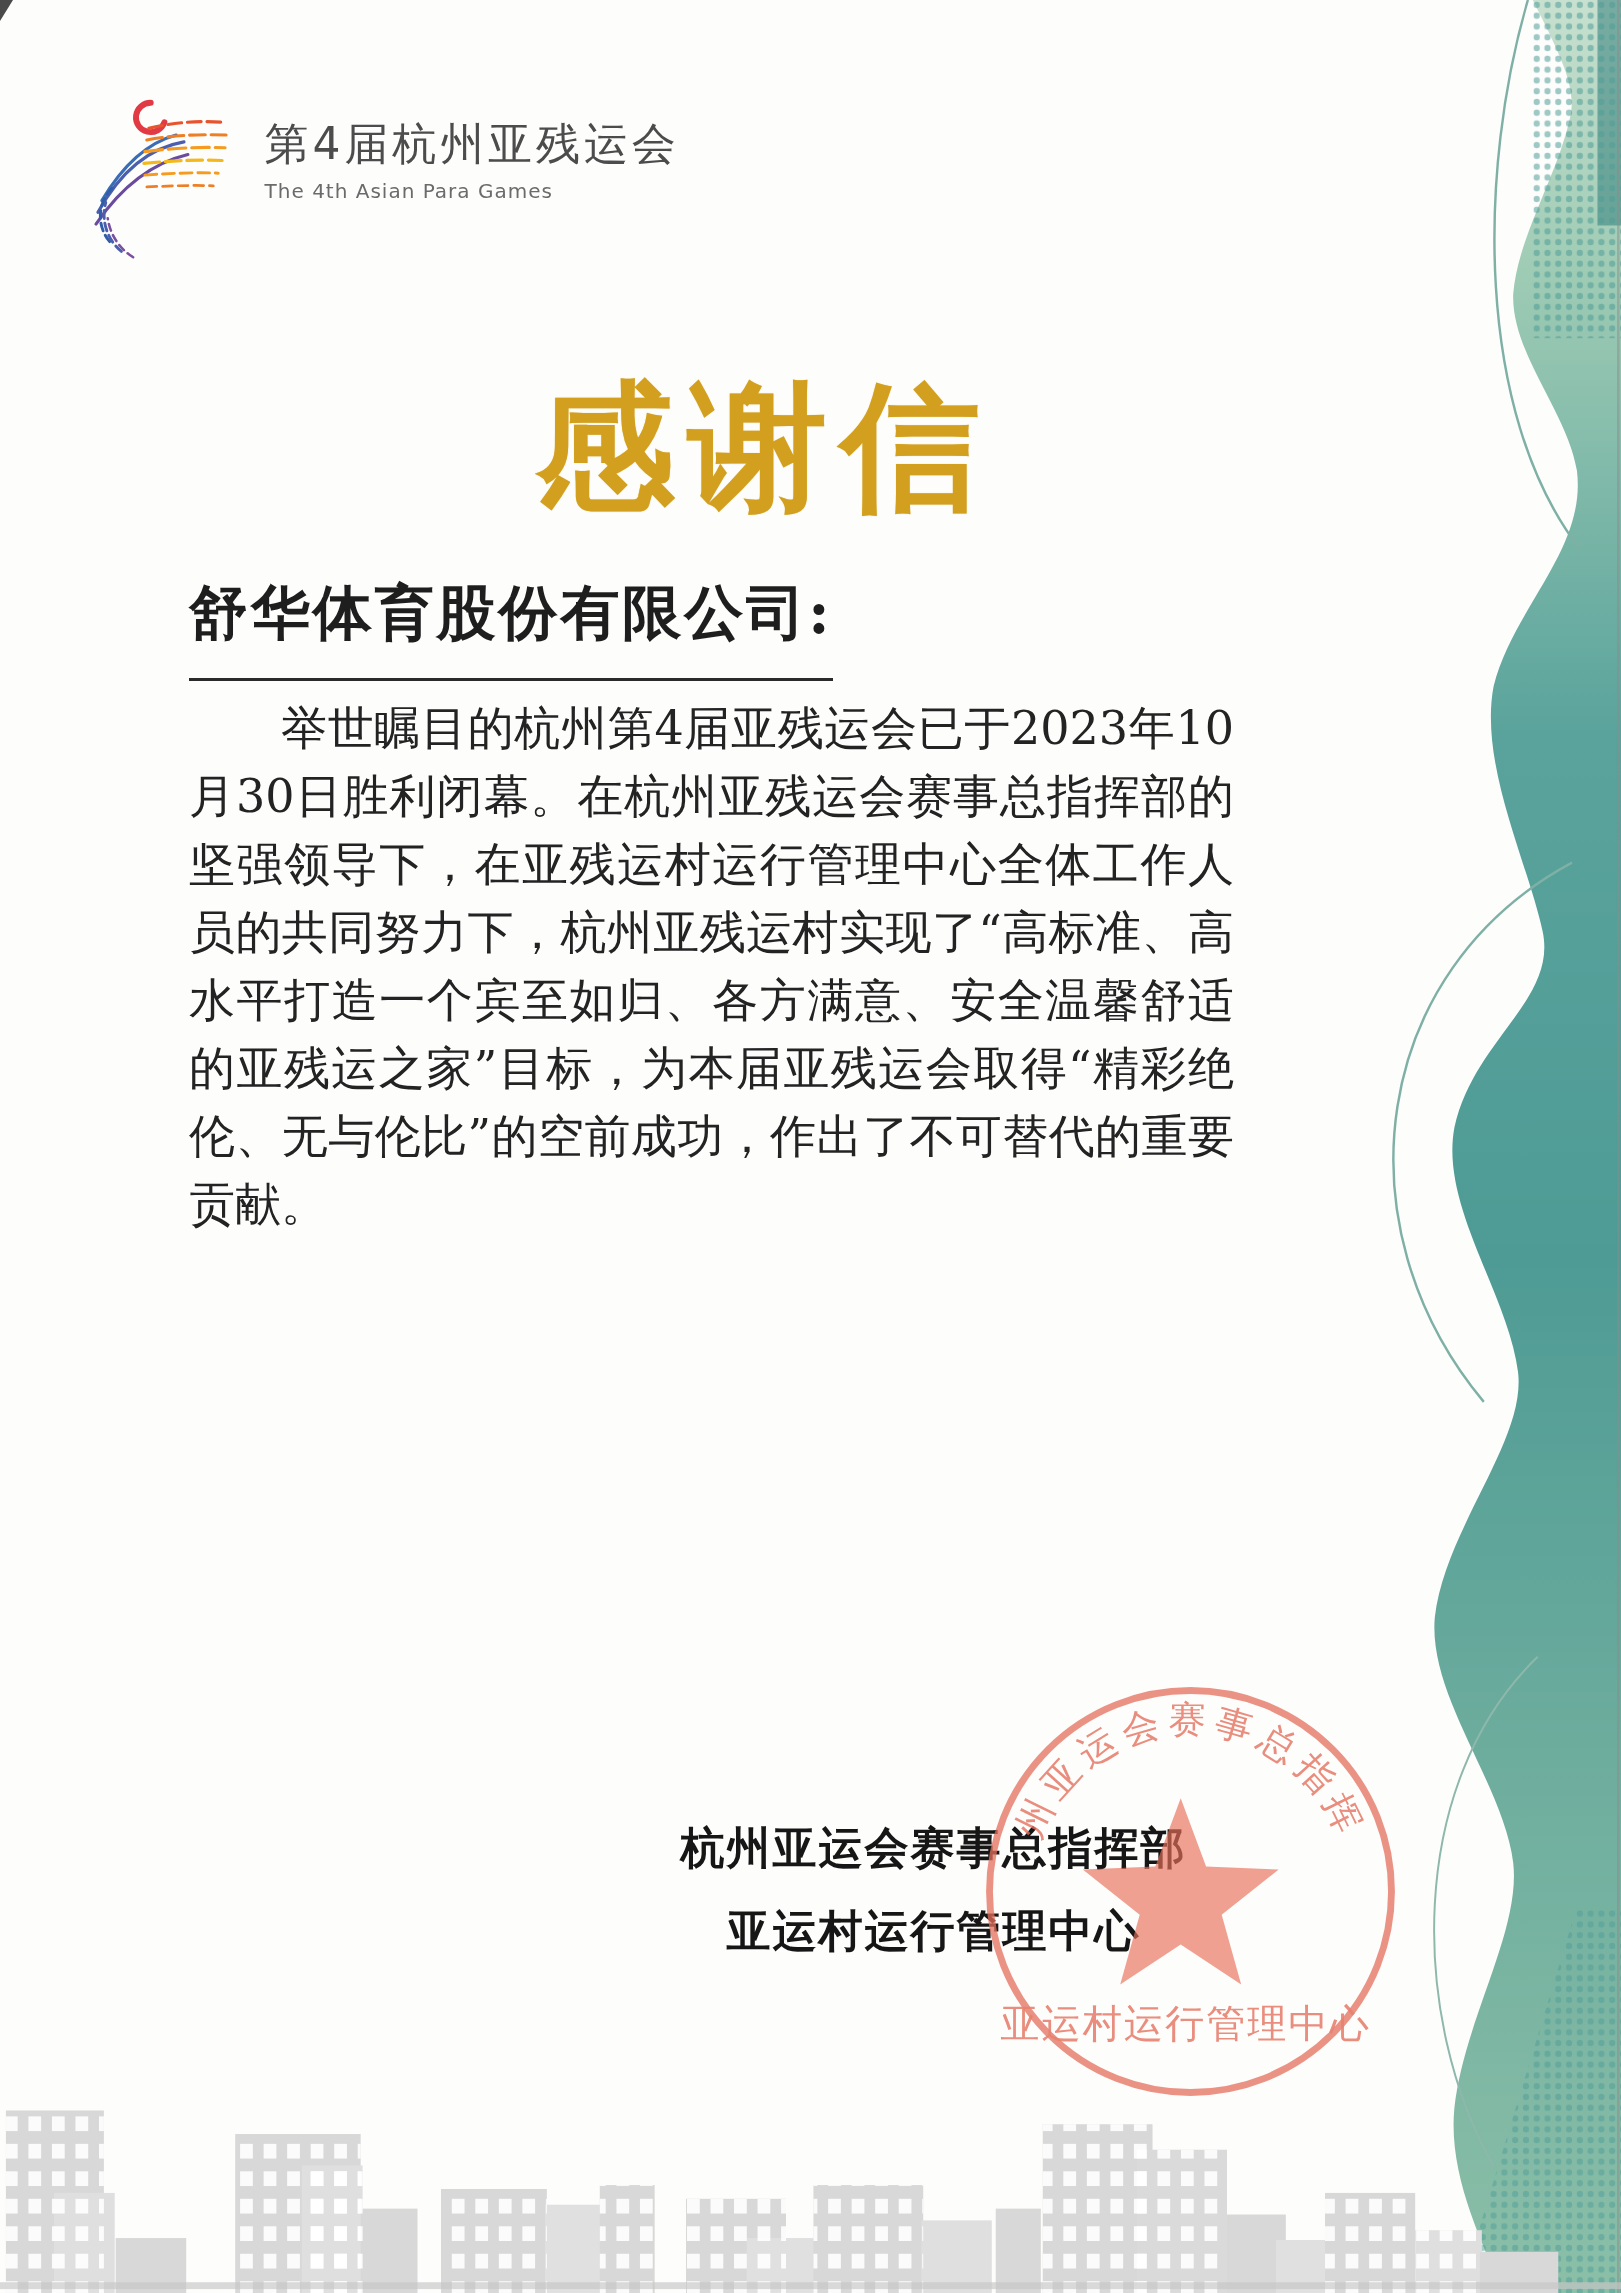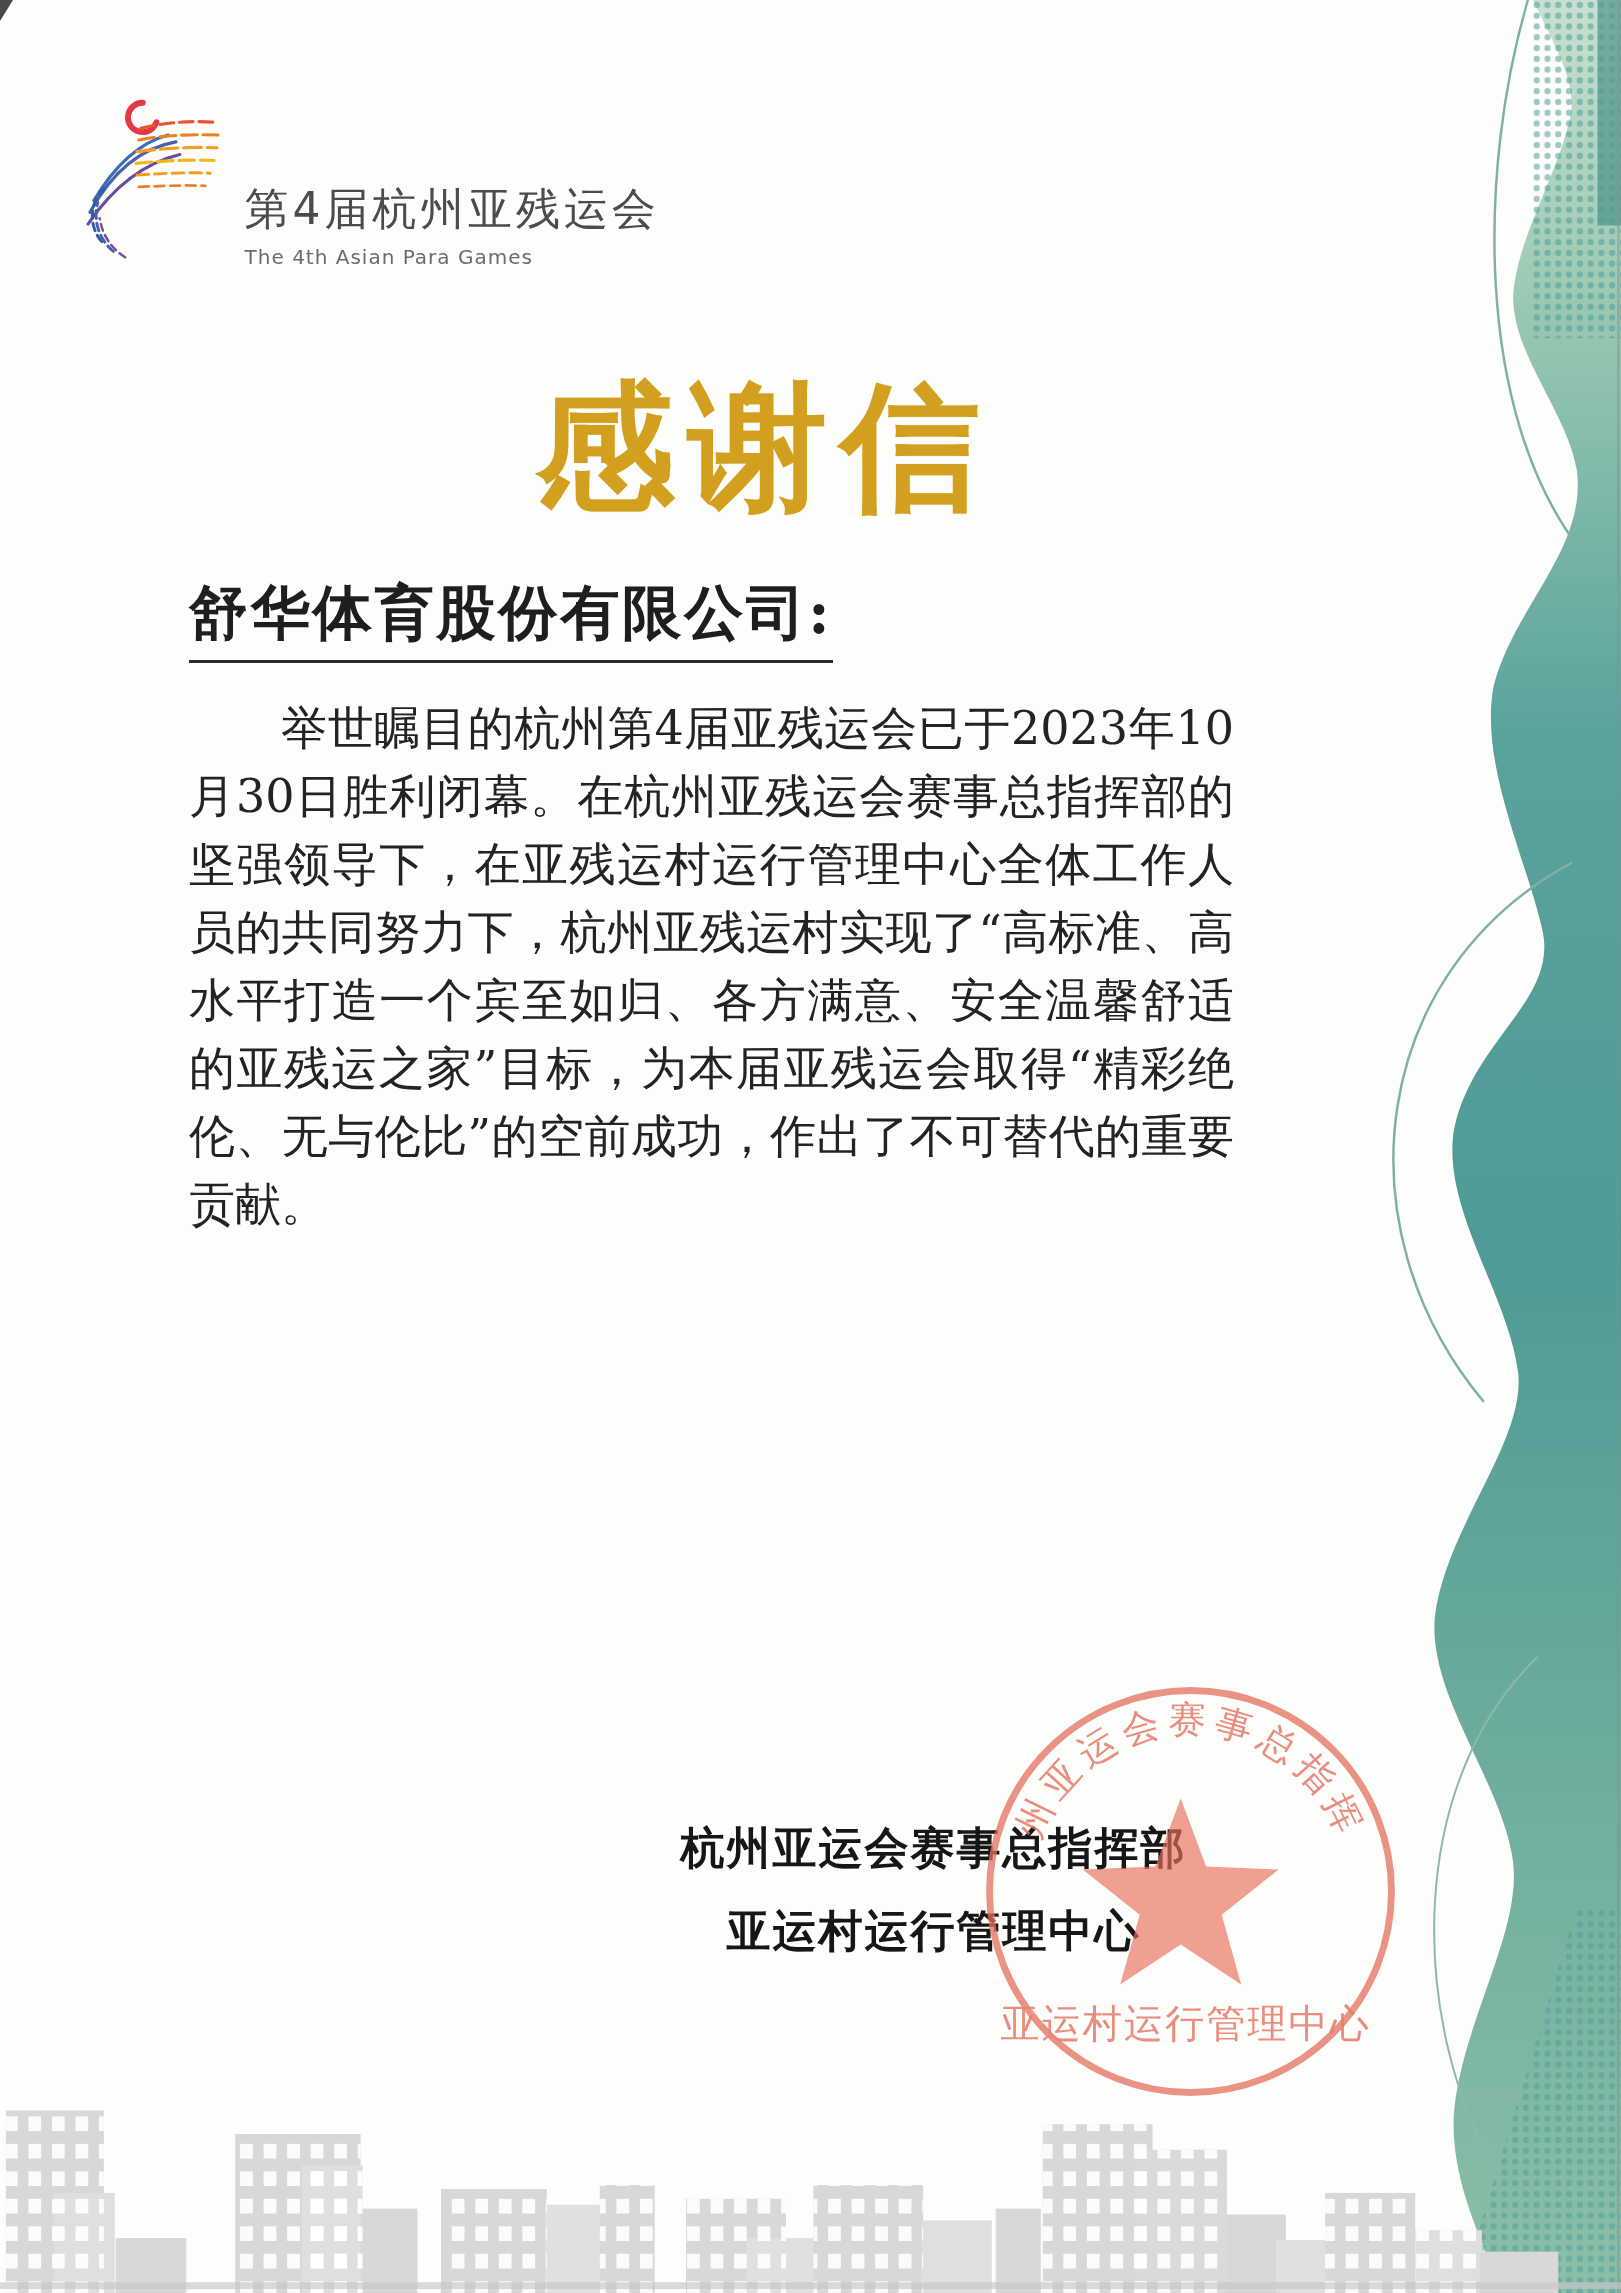--- a/index.html
+++ b/index.html
@@ -9,37 +9,37 @@
     background:#fdfdfc;
     overflow:hidden;
     font-family:"DejaVu Serif","Liberation Serif",serif;
   }
   
   .wave-svg{position:absolute;top:0;right:0;width:294px;height:2294px;z-index:1;}
   .skyline-svg{position:absolute;left:0;bottom:0;width:1621px;height:211px;z-index:1;}
   .corner-mark{position:absolute;top:0;left:0;width:0;height:0;
     border-top:21.6px solid #2a2a2a;border-right:13.7px solid transparent;z-index:4;opacity:.85;}
   
-  .logo-row{position:absolute;left:80px;top:93px;display:flex;align-items:flex-end;z-index:2;}
+  .logo-row{position:absolute;left:88px;top:93px;display:flex;align-items:flex-start;z-index:2;gap:12px;}
   .emblem-svg{width:147px;height:176px;flex:0 0 auto;}
   .logo-text{margin-left:17.6px;padding-top:21.6px;font-family:"DejaVu Sans","Liberation Sans",sans-serif;}
   .logo-cn{font-size:44px;color:#4c4c4c;letter-spacing:3.9px;font-weight:500;}
   .logo-en{font-size:20px;color:#6b6b6b;margin-top:5.9px;letter-spacing:1px;}
   
   .title{
     position:absolute;left:0;top:355px;width:1529px;margin:0;
     text-align:center;font-size:139px;font-weight:bold;color:#d2a01e;
     letter-spacing:13.7px;z-index:2;
     text-shadow:0 0 1px rgba(210,160,30,.6);
   }
   
   .recipient{
     position:absolute;left:189px;top:574px;z-index:2;
     font-size:59px;font-weight:bold;color:#1e1e1e;letter-spacing:2.9px;
-    border-bottom:3.9px solid #2a2a2a;padding-bottom:6px;
+    border-bottom:3.9px solid #2a2a2a;padding-bottom:24px;
   }
   
   .body-block{position:absolute;left:189px;top:694px;width:1045px;z-index:2;}
   .body-block p{
     margin:0;font-size:46px;line-height:68px;color:#232323;
     text-align:justify;text-justify:inter-character;
     text-indent:2em;font-weight:500;
   }
   
   .signature{

